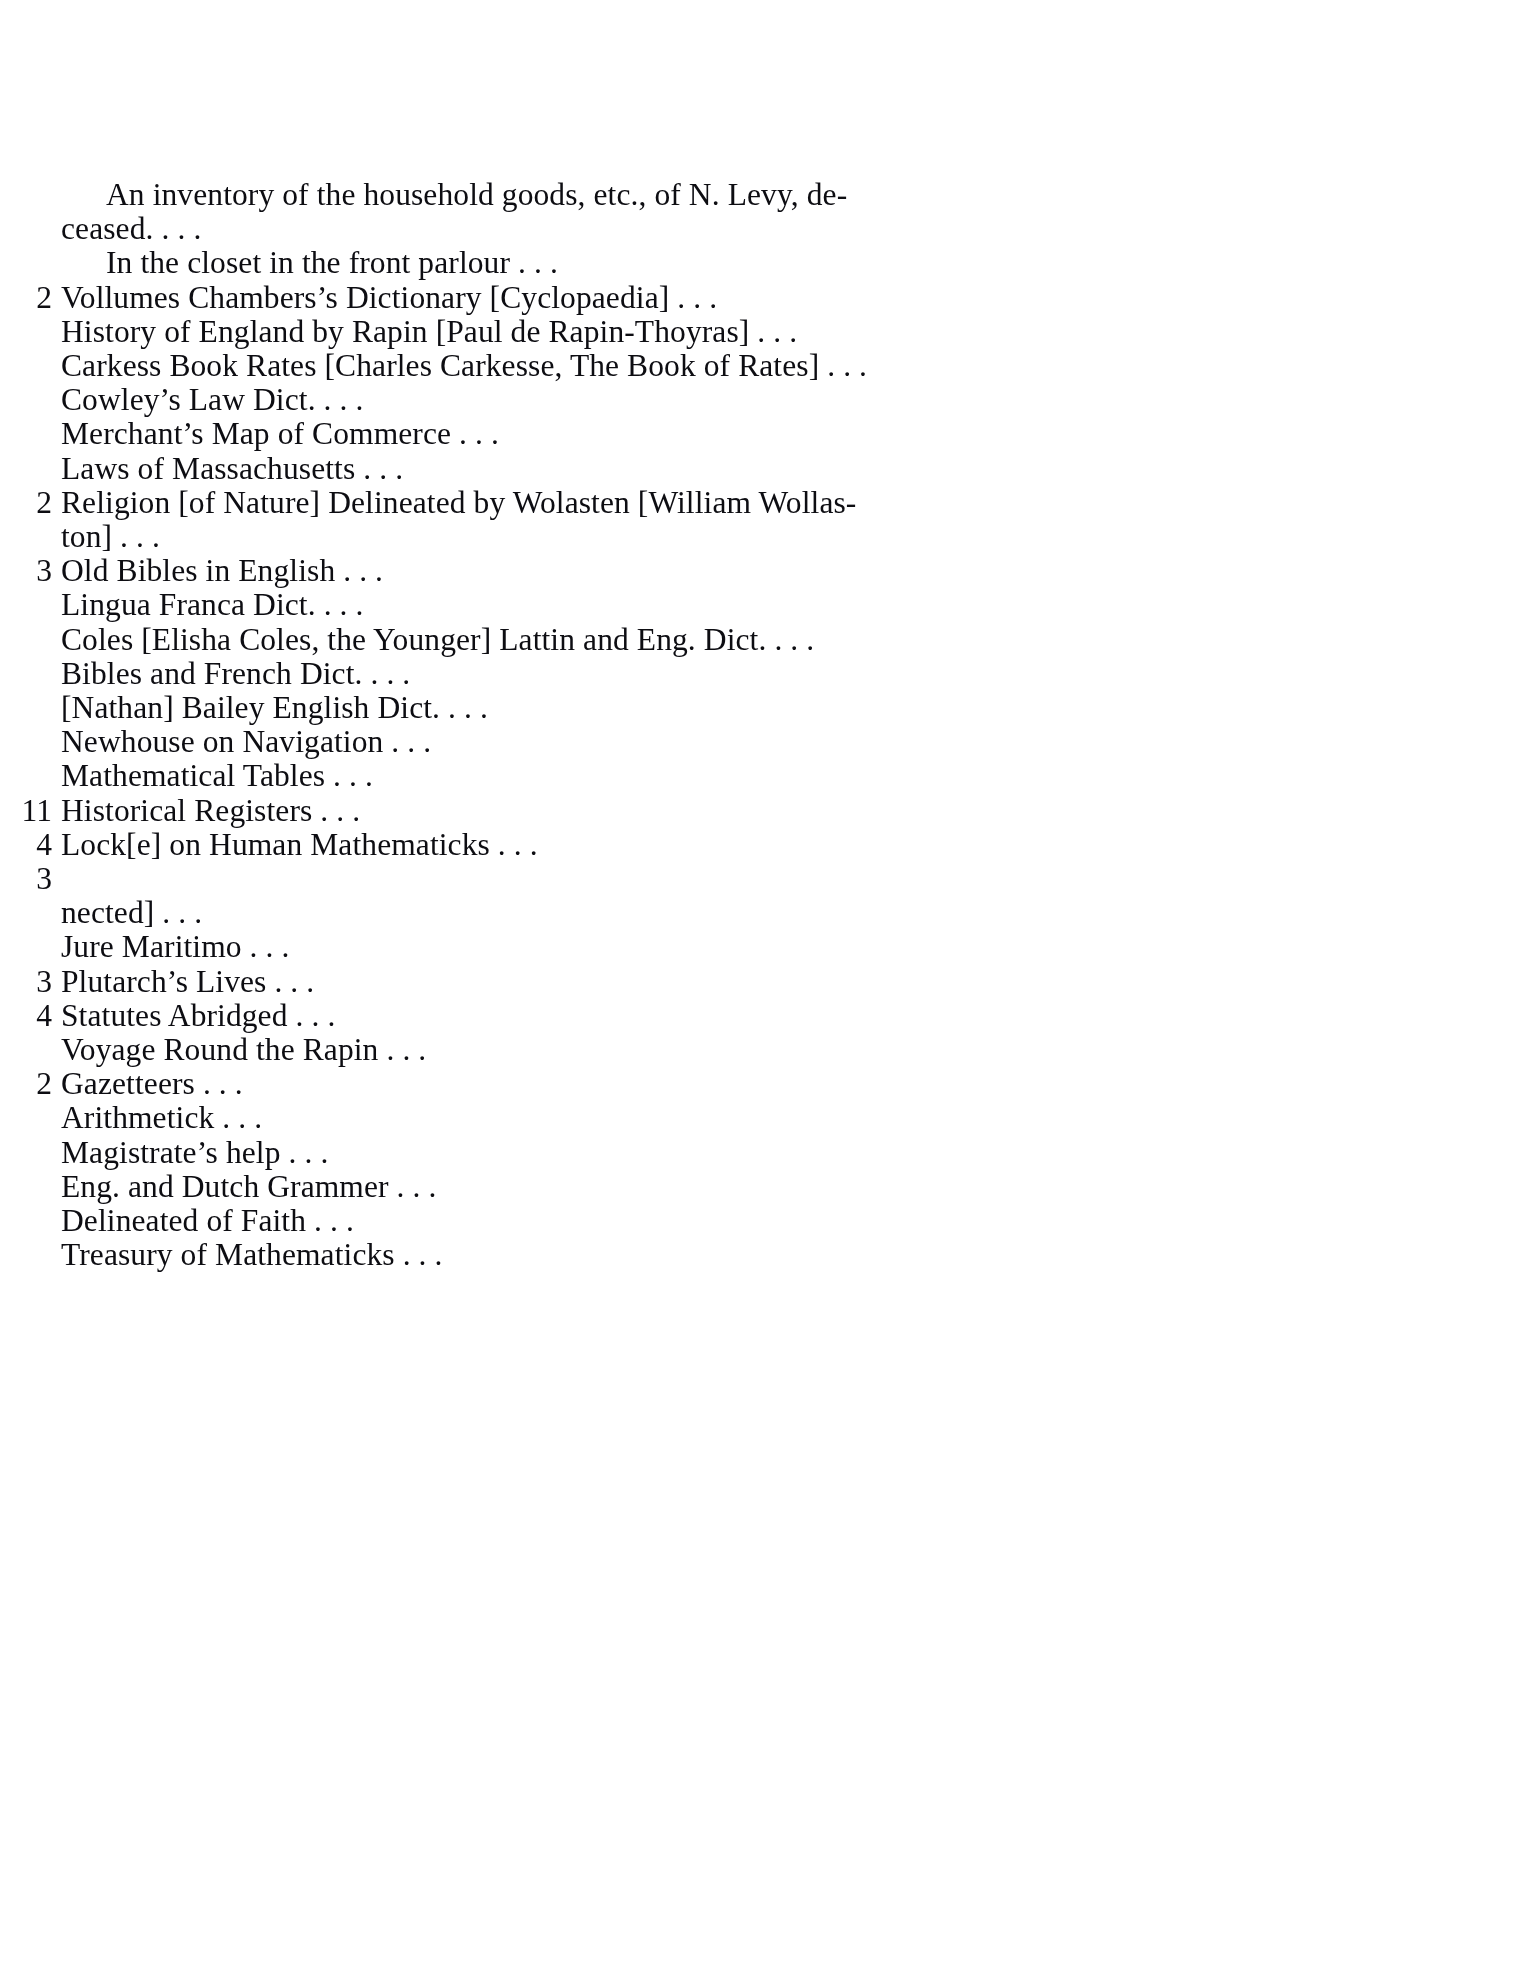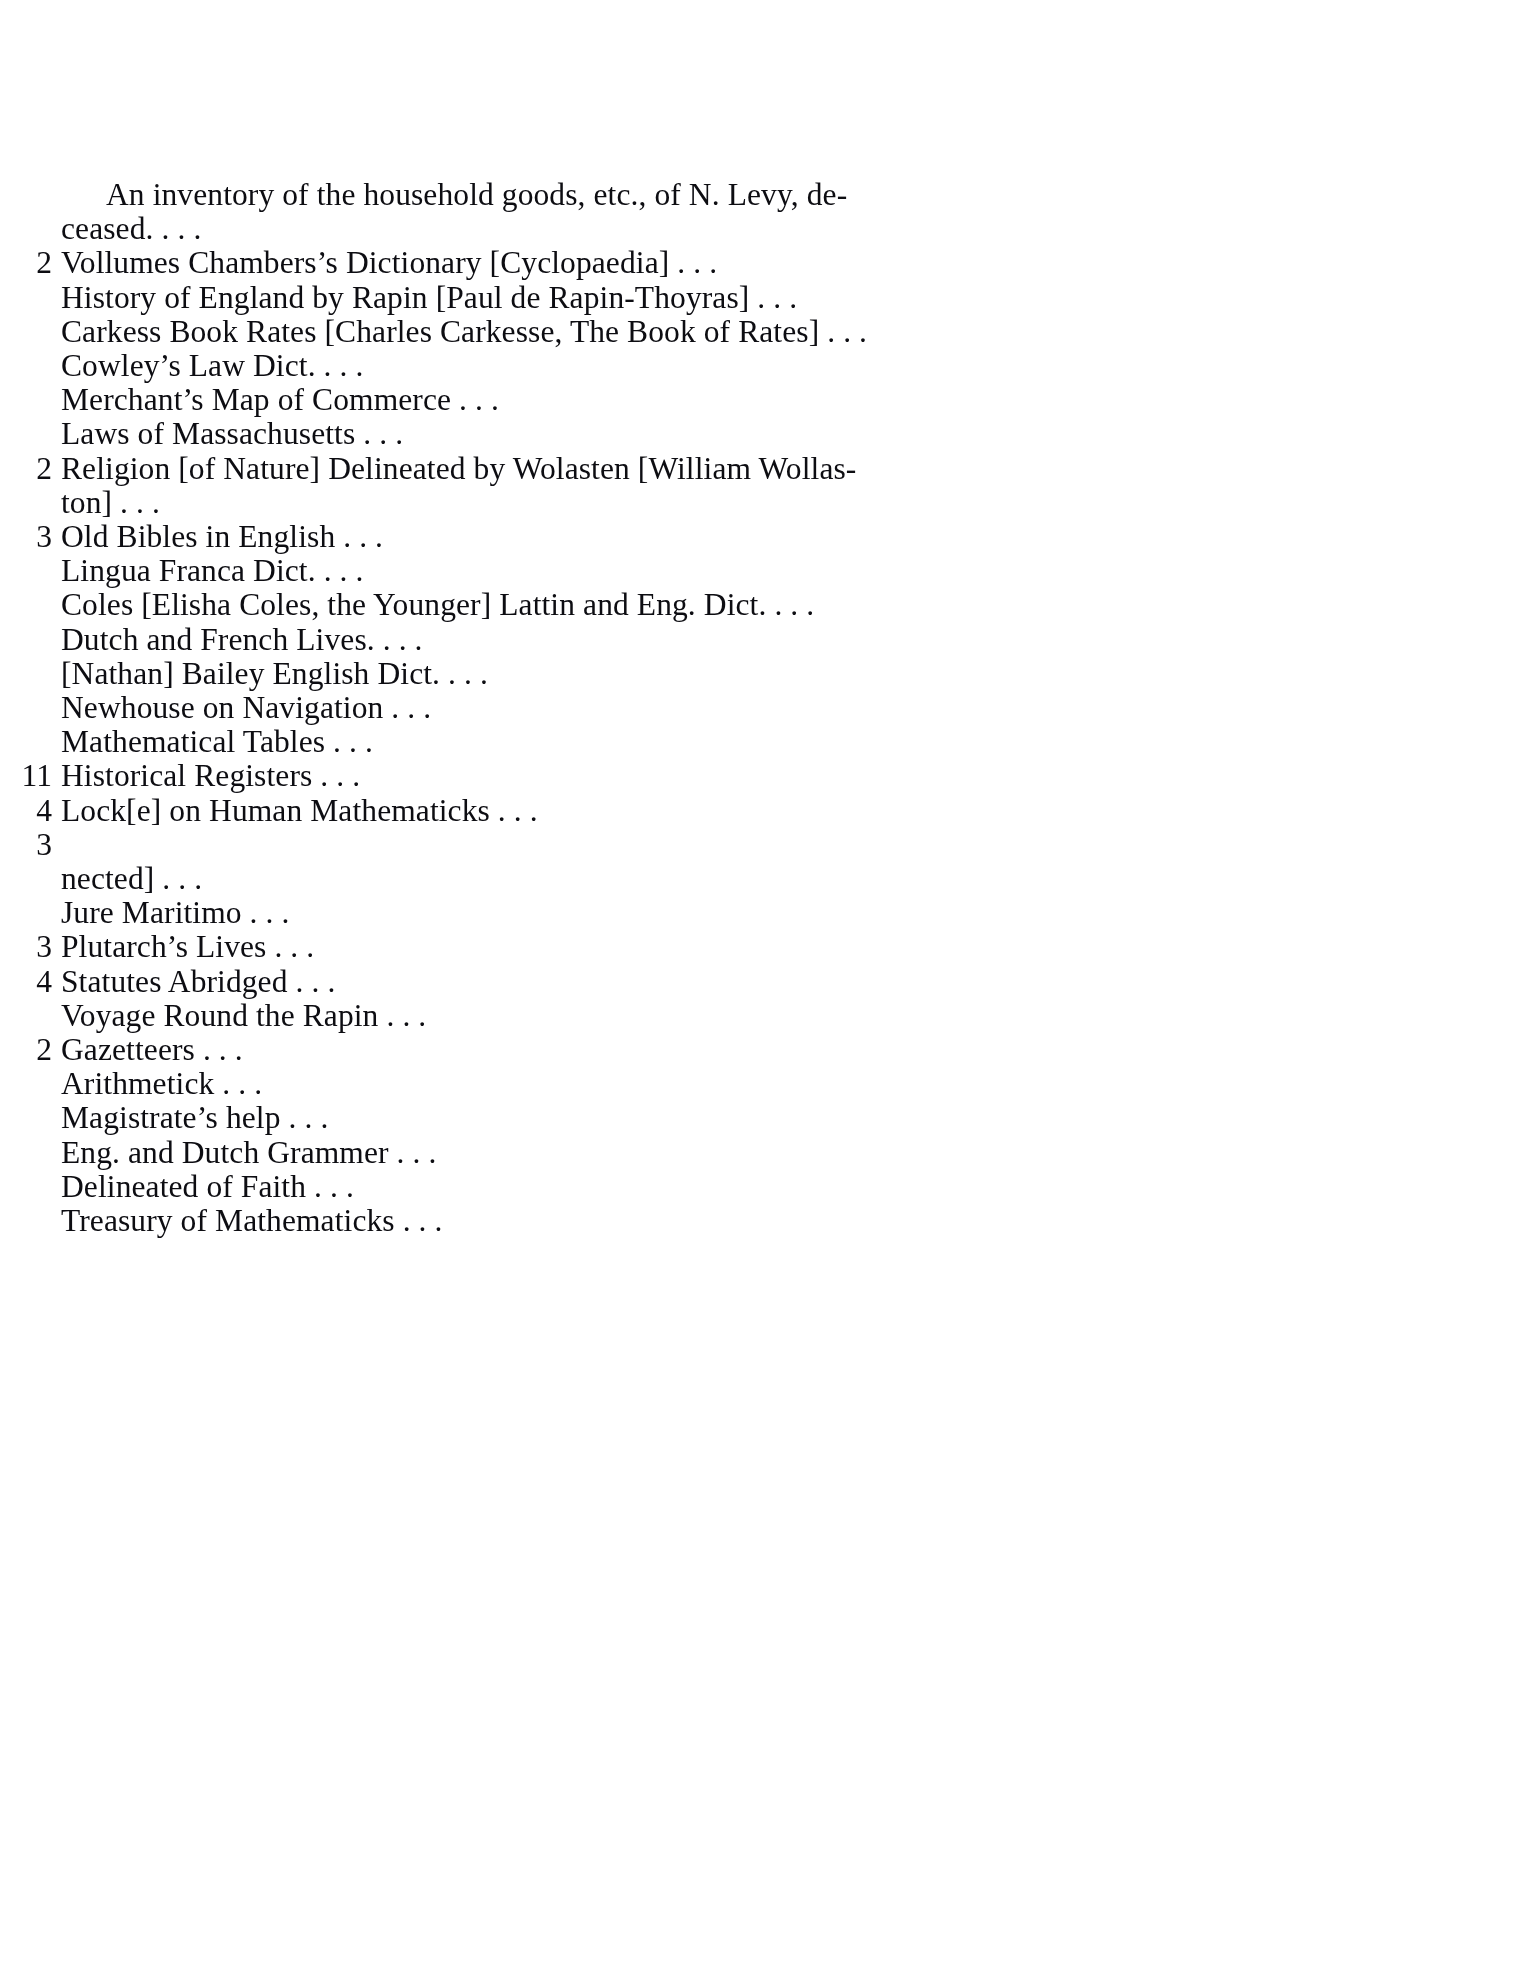--- a/index.html
+++ b/index.html
@@ -65,20 +65,24 @@
 <div class="page">
   <div class="text-block" id="text-block">
       <div class="entry lead">
         <span class="qty"></span>
         <span class="title">An inventory of the household goods, etc., of N. Levy, de-</span>
       </div>
       <div class="entry lead cont">
         <span class="qty"></span>
         <span class="title">ceased. . . .</span>
       </div>
+      <div class="entry lead">
+        <span class="qty"></span>
+        <span class="title">In the closet in the front parlour . . .</span>
+      </div>
       <div class="entry">
         <span class="qty">2</span>
         <span class="title">Vollumes Chambers’s Dictionary [Cyclopaedia] . . .</span>
       </div>
       <div class="entry">
         <span class="qty"></span>
         <span class="title">History of England by Rapin [Paul de Rapin-Thoyras] . . .</span>
       </div>
       <div class="entry">
         <span class="qty"></span>
@@ -111,21 +115,21 @@
       <div class="entry">
         <span class="qty"></span>
         <span class="title">Lingua Franca Dict. . . .</span>
       </div>
       <div class="entry">
         <span class="qty"></span>
         <span class="title">Coles [Elisha Coles, the Younger] Lattin and Eng. Dict. . . .</span>
       </div>
       <div class="entry">
         <span class="qty"></span>
-        <span class="title">Dutch and French Lives. . . .</span>
+        <span class="title">Bibles and French Dict. . . .</span>
       </div>
       <div class="entry">
         <span class="qty"></span>
         <span class="title">[Nathan] Bailey English Dict. . . .</span>
       </div>
       <div class="entry">
         <span class="qty"></span>
         <span class="title">Newhouse on Navigation . . .</span>
       </div>
       <div class="entry">

